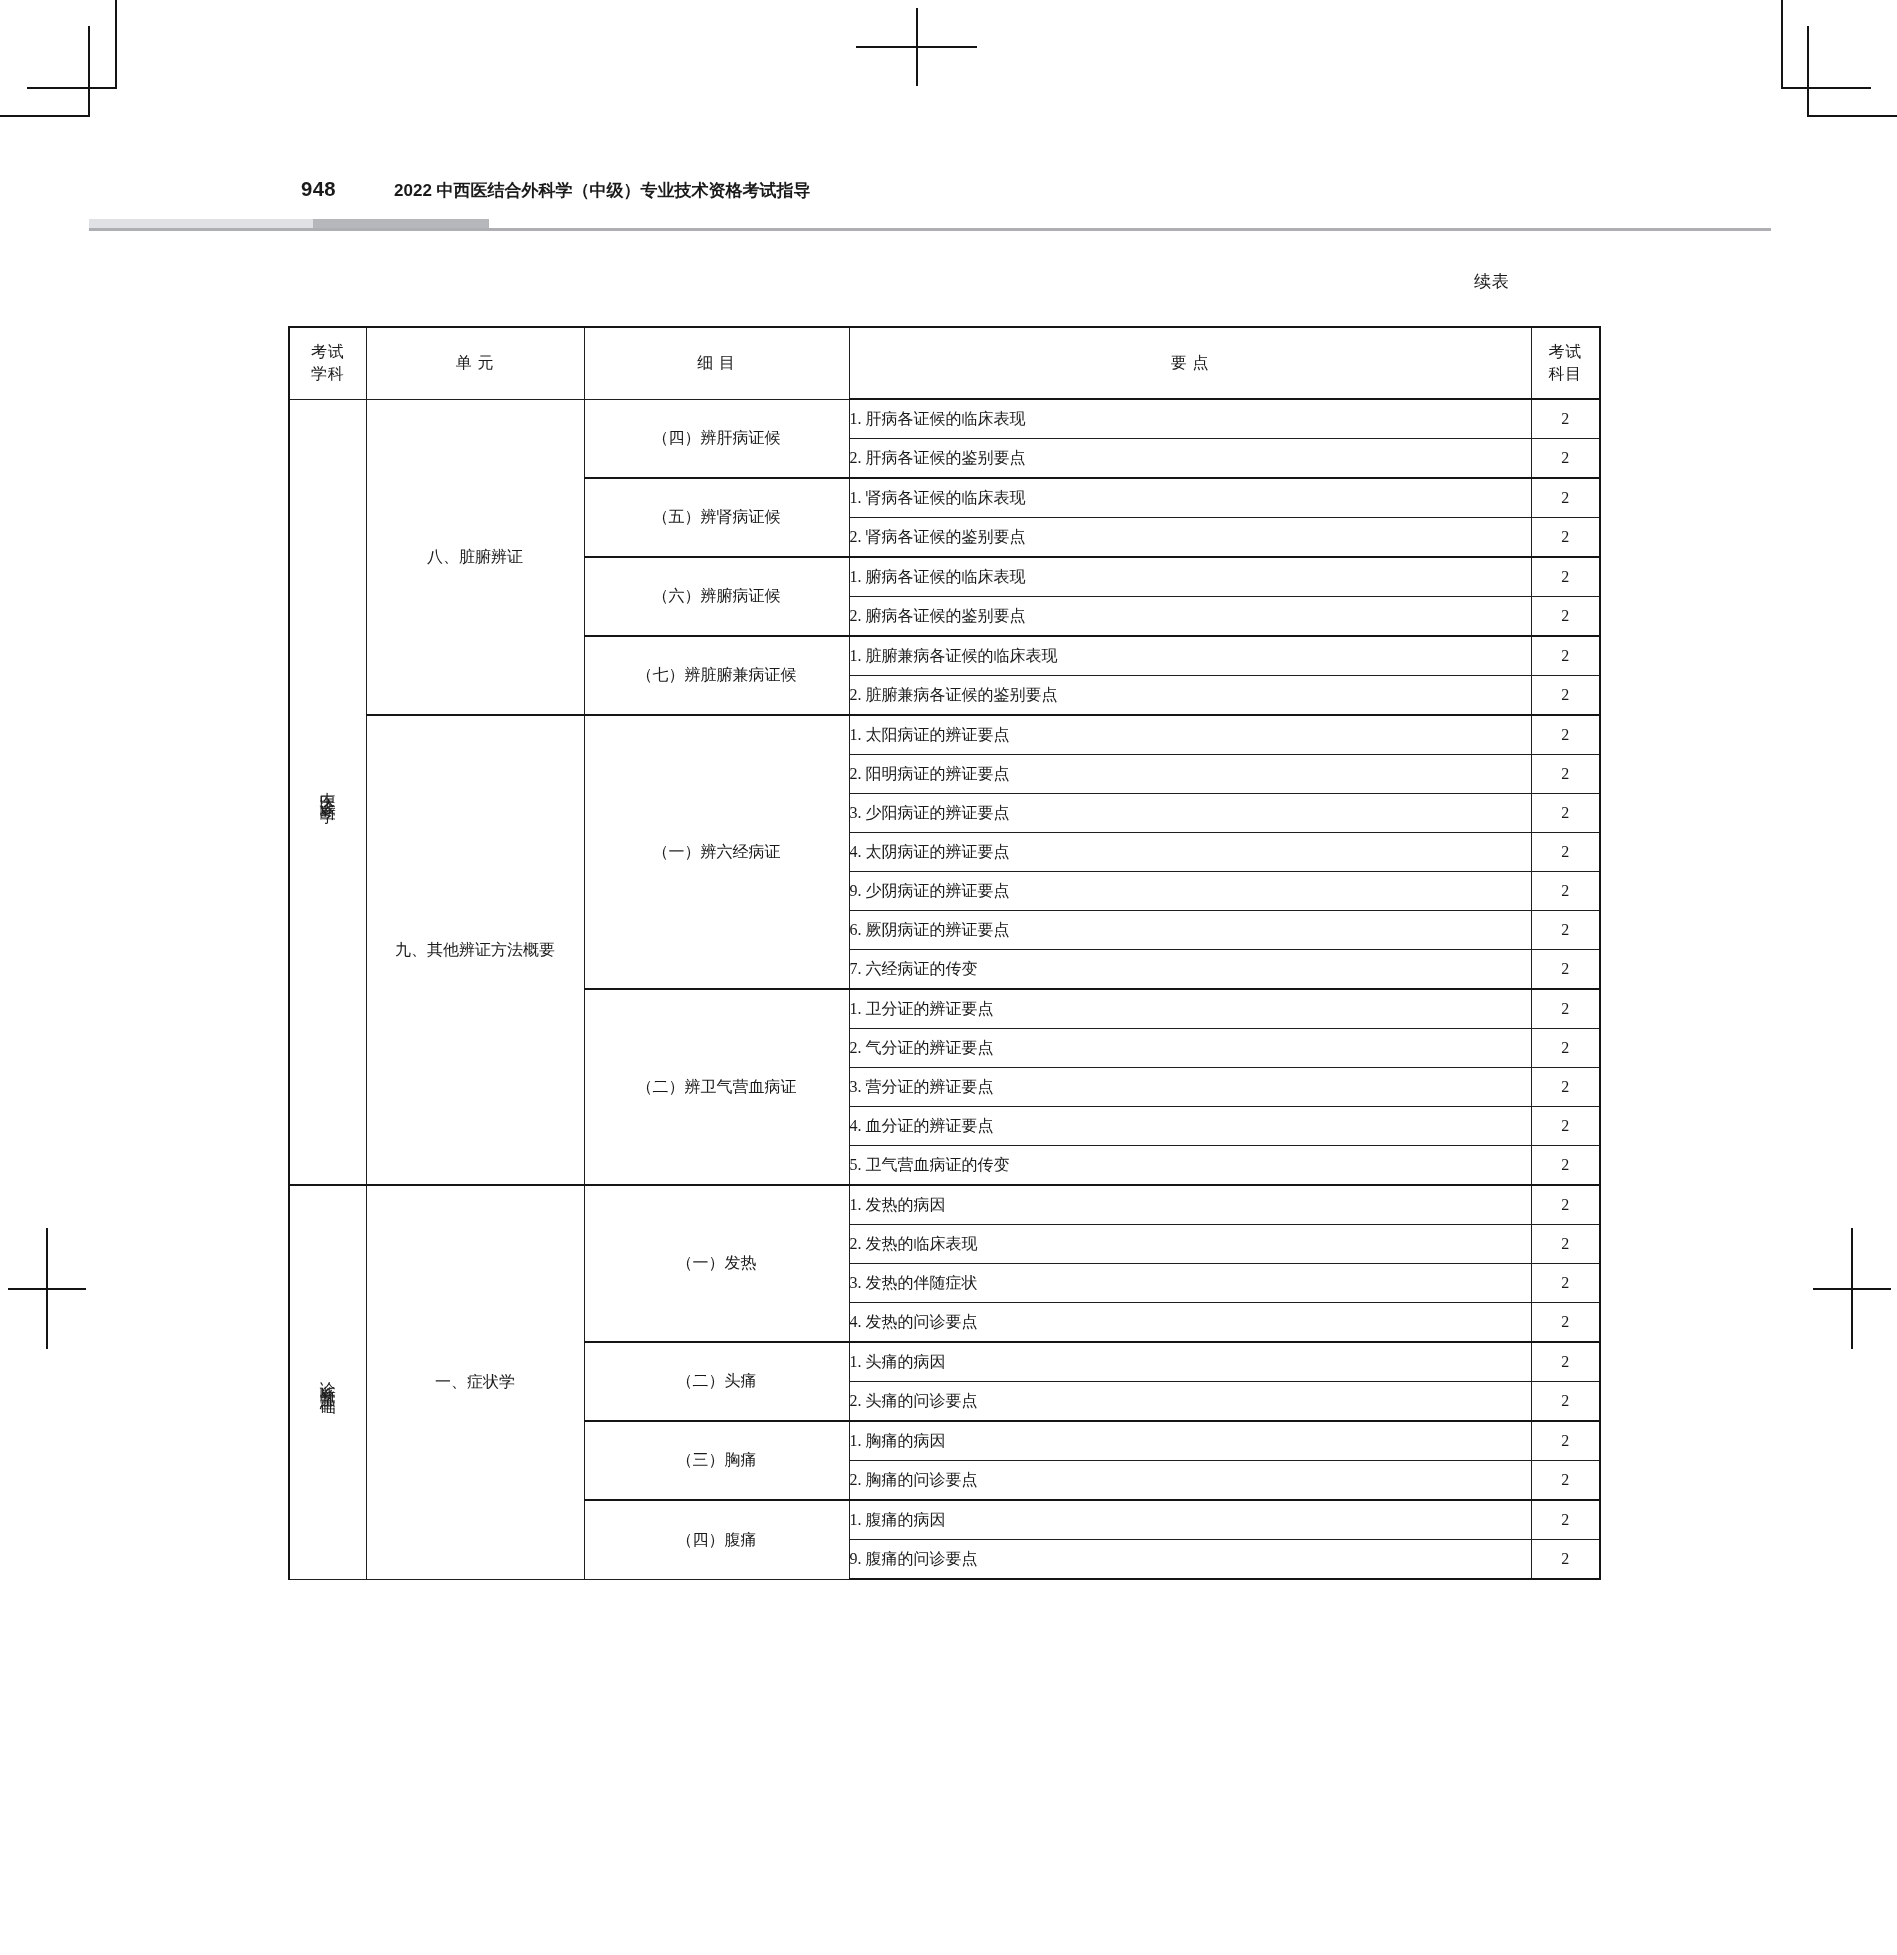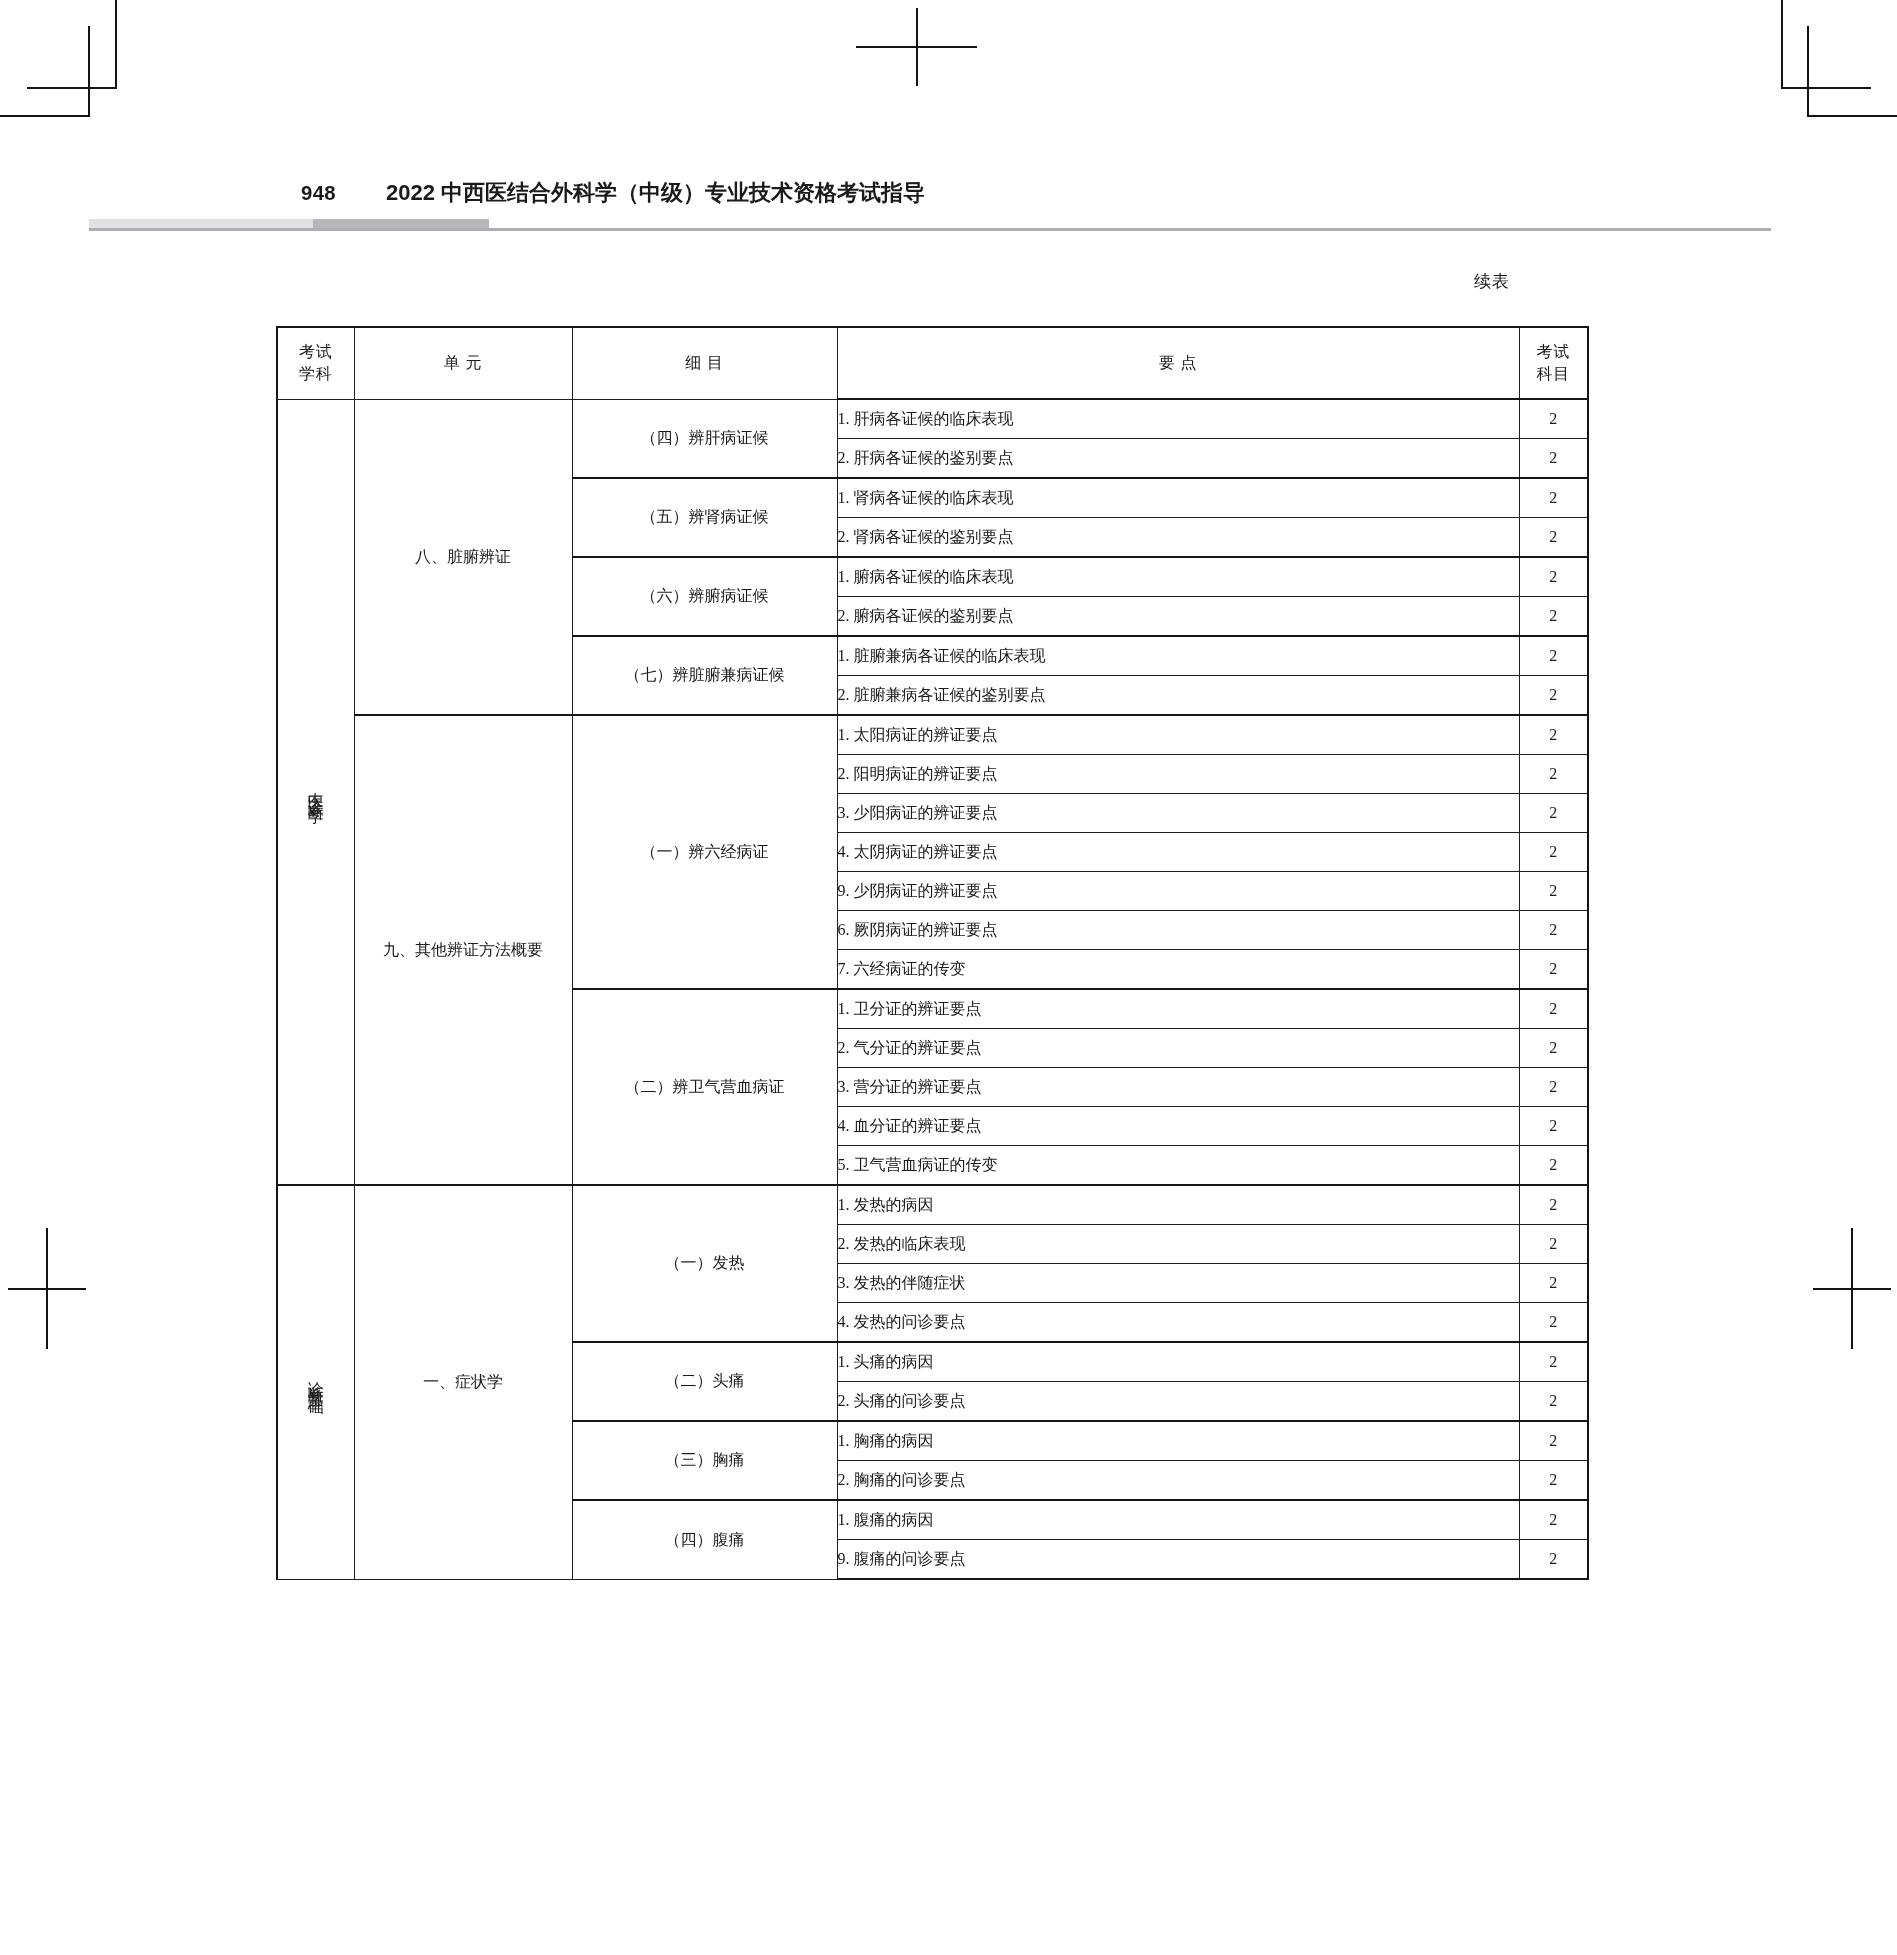--- a/index.html
+++ b/index.html
@@ -59,22 +59,22 @@
   }
   #page-number {
     font-family: "Liberation Sans", "DejaVu Sans", sans-serif;
     font-weight: bold;
     font-size: 20.3px;
     letter-spacing: 0.4px;
   }
   #head-title {
     font-family: "Liberation Sans", "DejaVu Sans", sans-serif;
     font-weight: bold;
-    font-size: 22px;
-    margin-left: 26px;
+    font-size: 17px;
+    margin-left: 34px;
     letter-spacing: 0px;
   }
   #head-rule-block {
     position: absolute;
     left: 89px;
     top: 219px;
     width: 1682px;
     height: 11.7px;
   }
   #head-rule-fill {
@@ -99,21 +99,21 @@
     position: absolute;
     left: 1474px;
     top: 270px;
     font-size: 17px;
     letter-spacing: 0.8px;
   }
 
   
   #syllabus-table {
     position: absolute;
-    left: 276px;
+    left: 288px;
     top: 326px;
     width: 1311px;
     border-collapse: collapse;
     table-layout: fixed;
   }
   #syllabus-table td {
     border: 0.8px solid #1f1f1f;
     padding: 0;
     vertical-align: middle;
     font-size: 16px;

